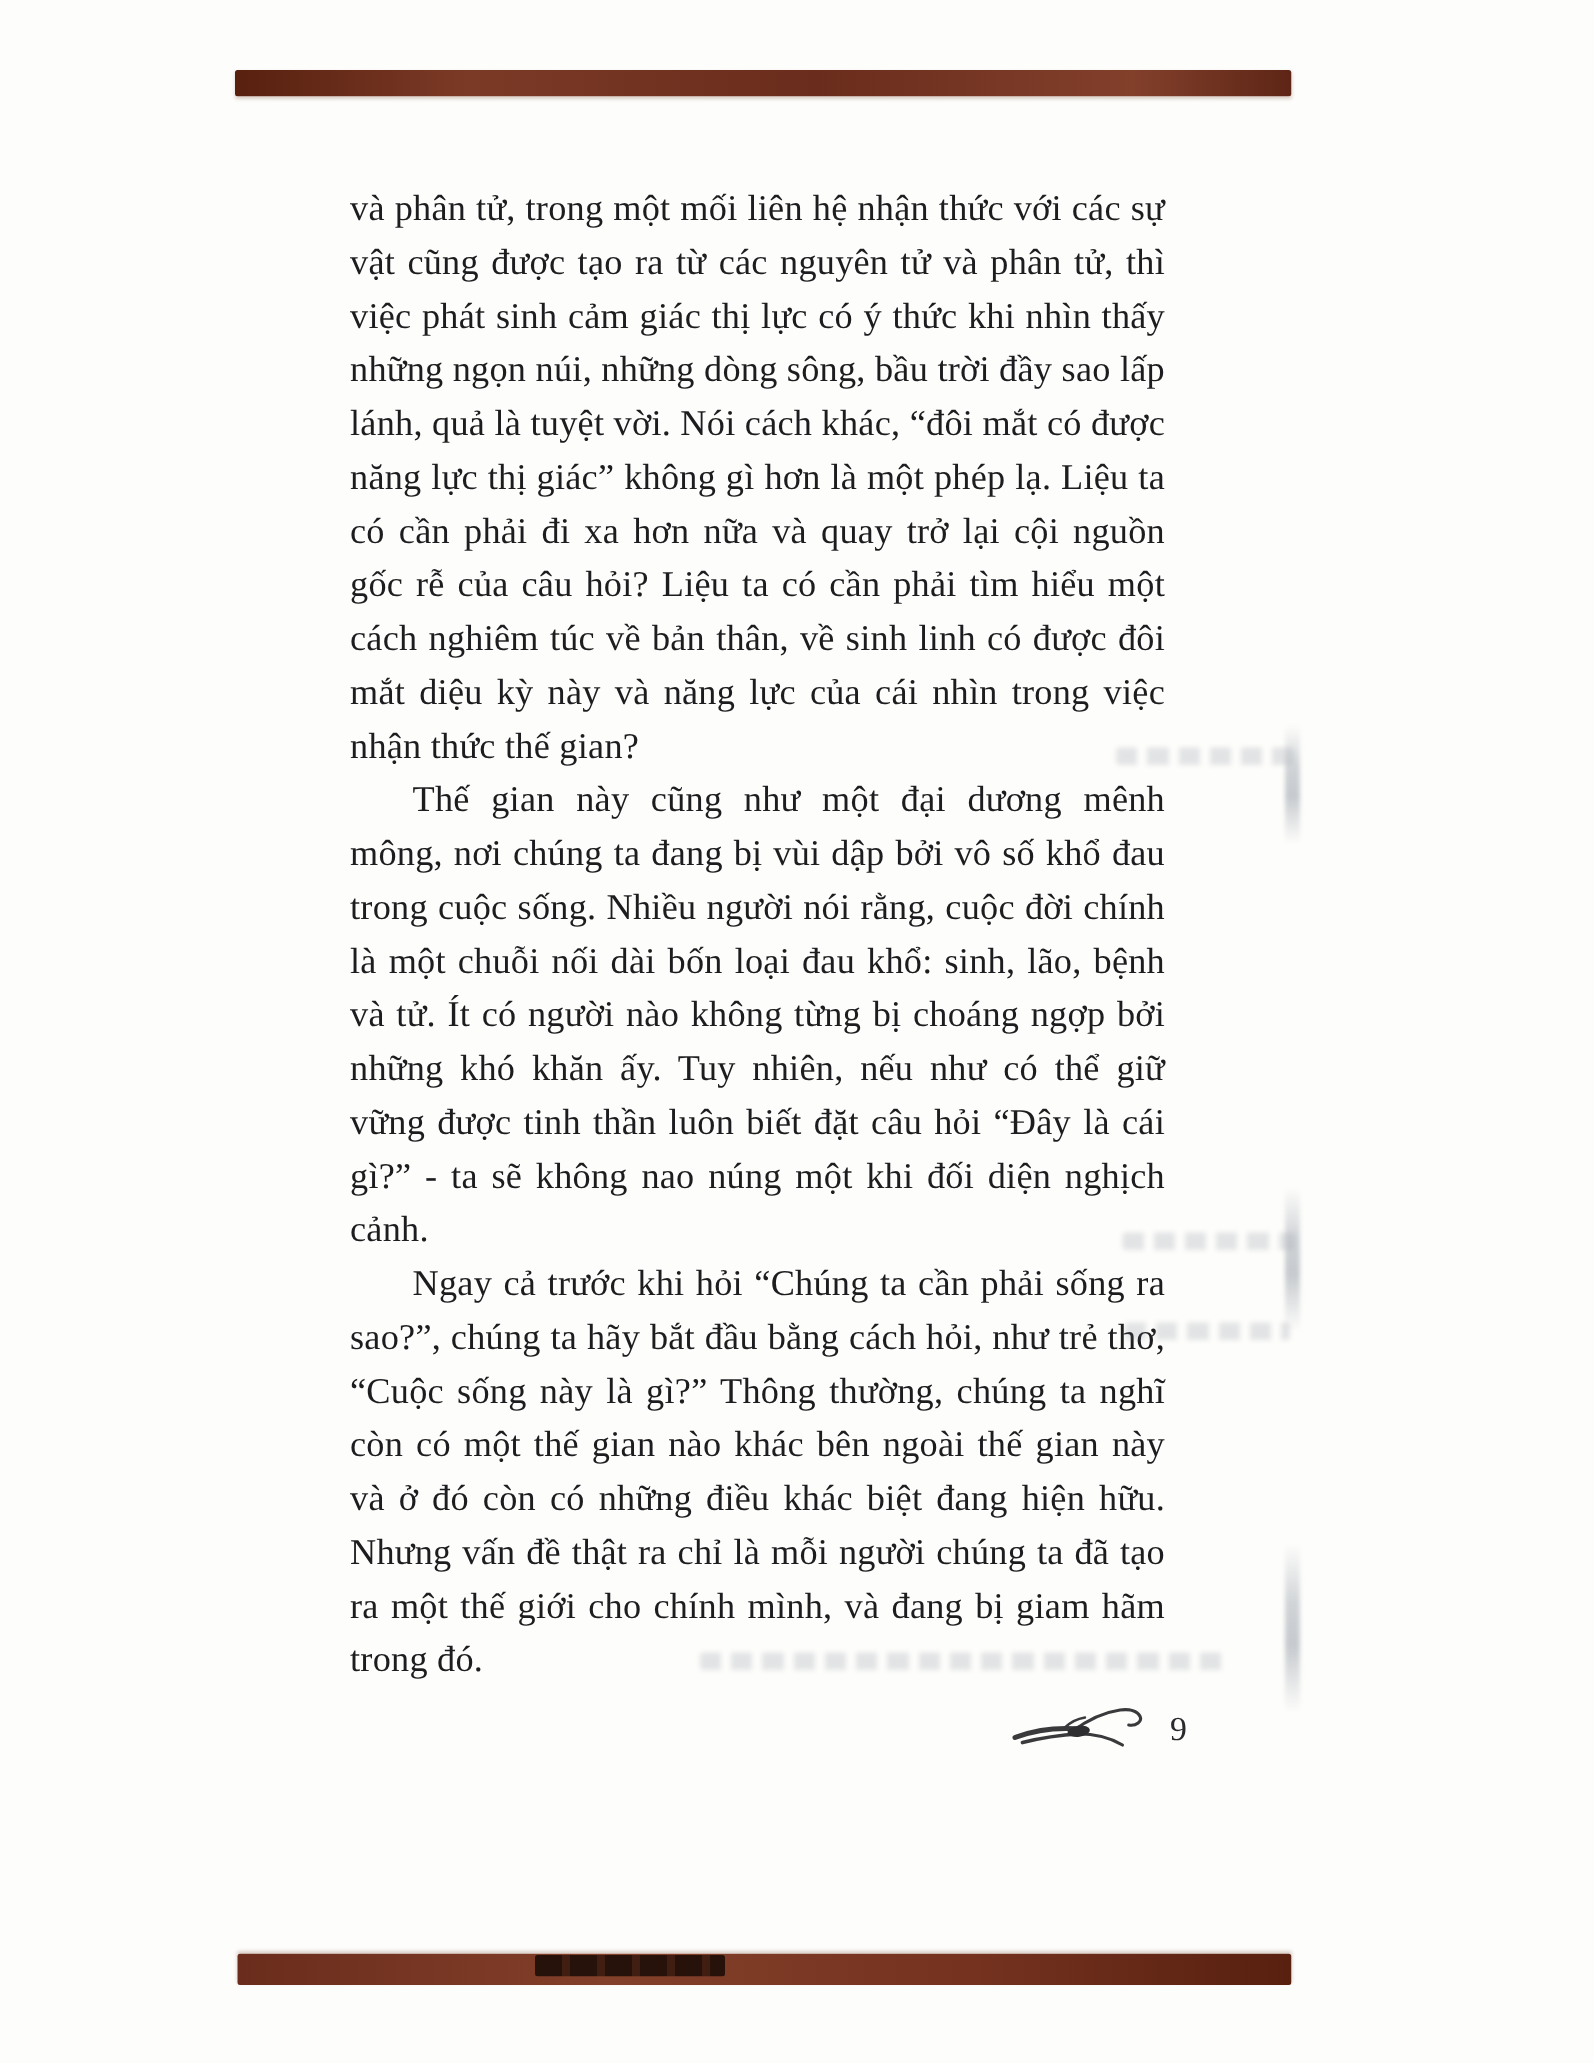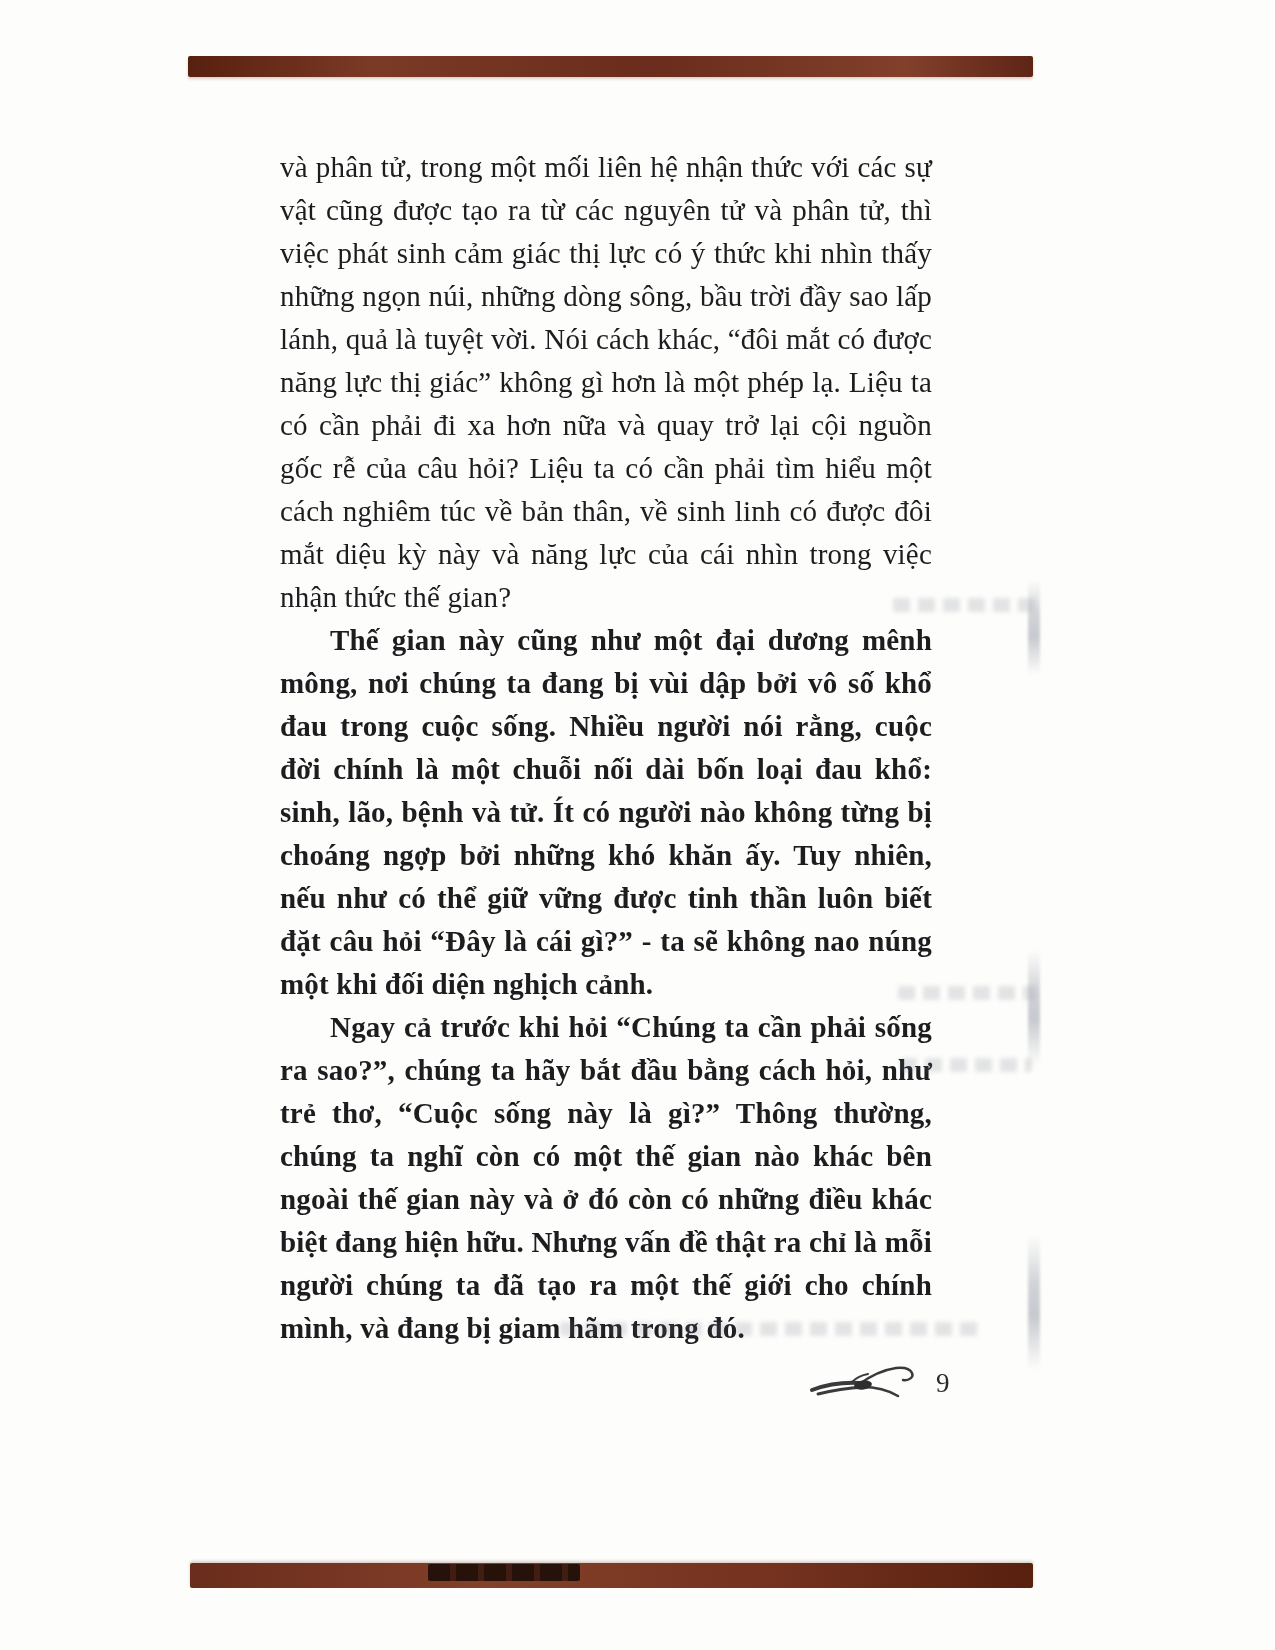--- a/index.html
+++ b/index.html
@@ -47,21 +47,21 @@
     position: absolute;
     left: 280px; top: 146px;
     width: 652px;
     font-size: 29px;
     line-height: 43px;
     color: #1d1d20;
     text-align: justify;
     letter-spacing: .2px;
   }
   .text-block p { margin: 0; }
-  .text-block p.indent { text-indent: 50px; font-weight: bold; }
+  .text-block p.indent { text-indent: 50px; }
 
   
   .ghost {
     position: absolute;
     height: 14px;
     border-radius: 3px;
     background: repeating-linear-gradient(90deg, #6c7280 0 17px, transparent 17px 25px);
     filter: blur(2px);
     opacity: .18;
   }

